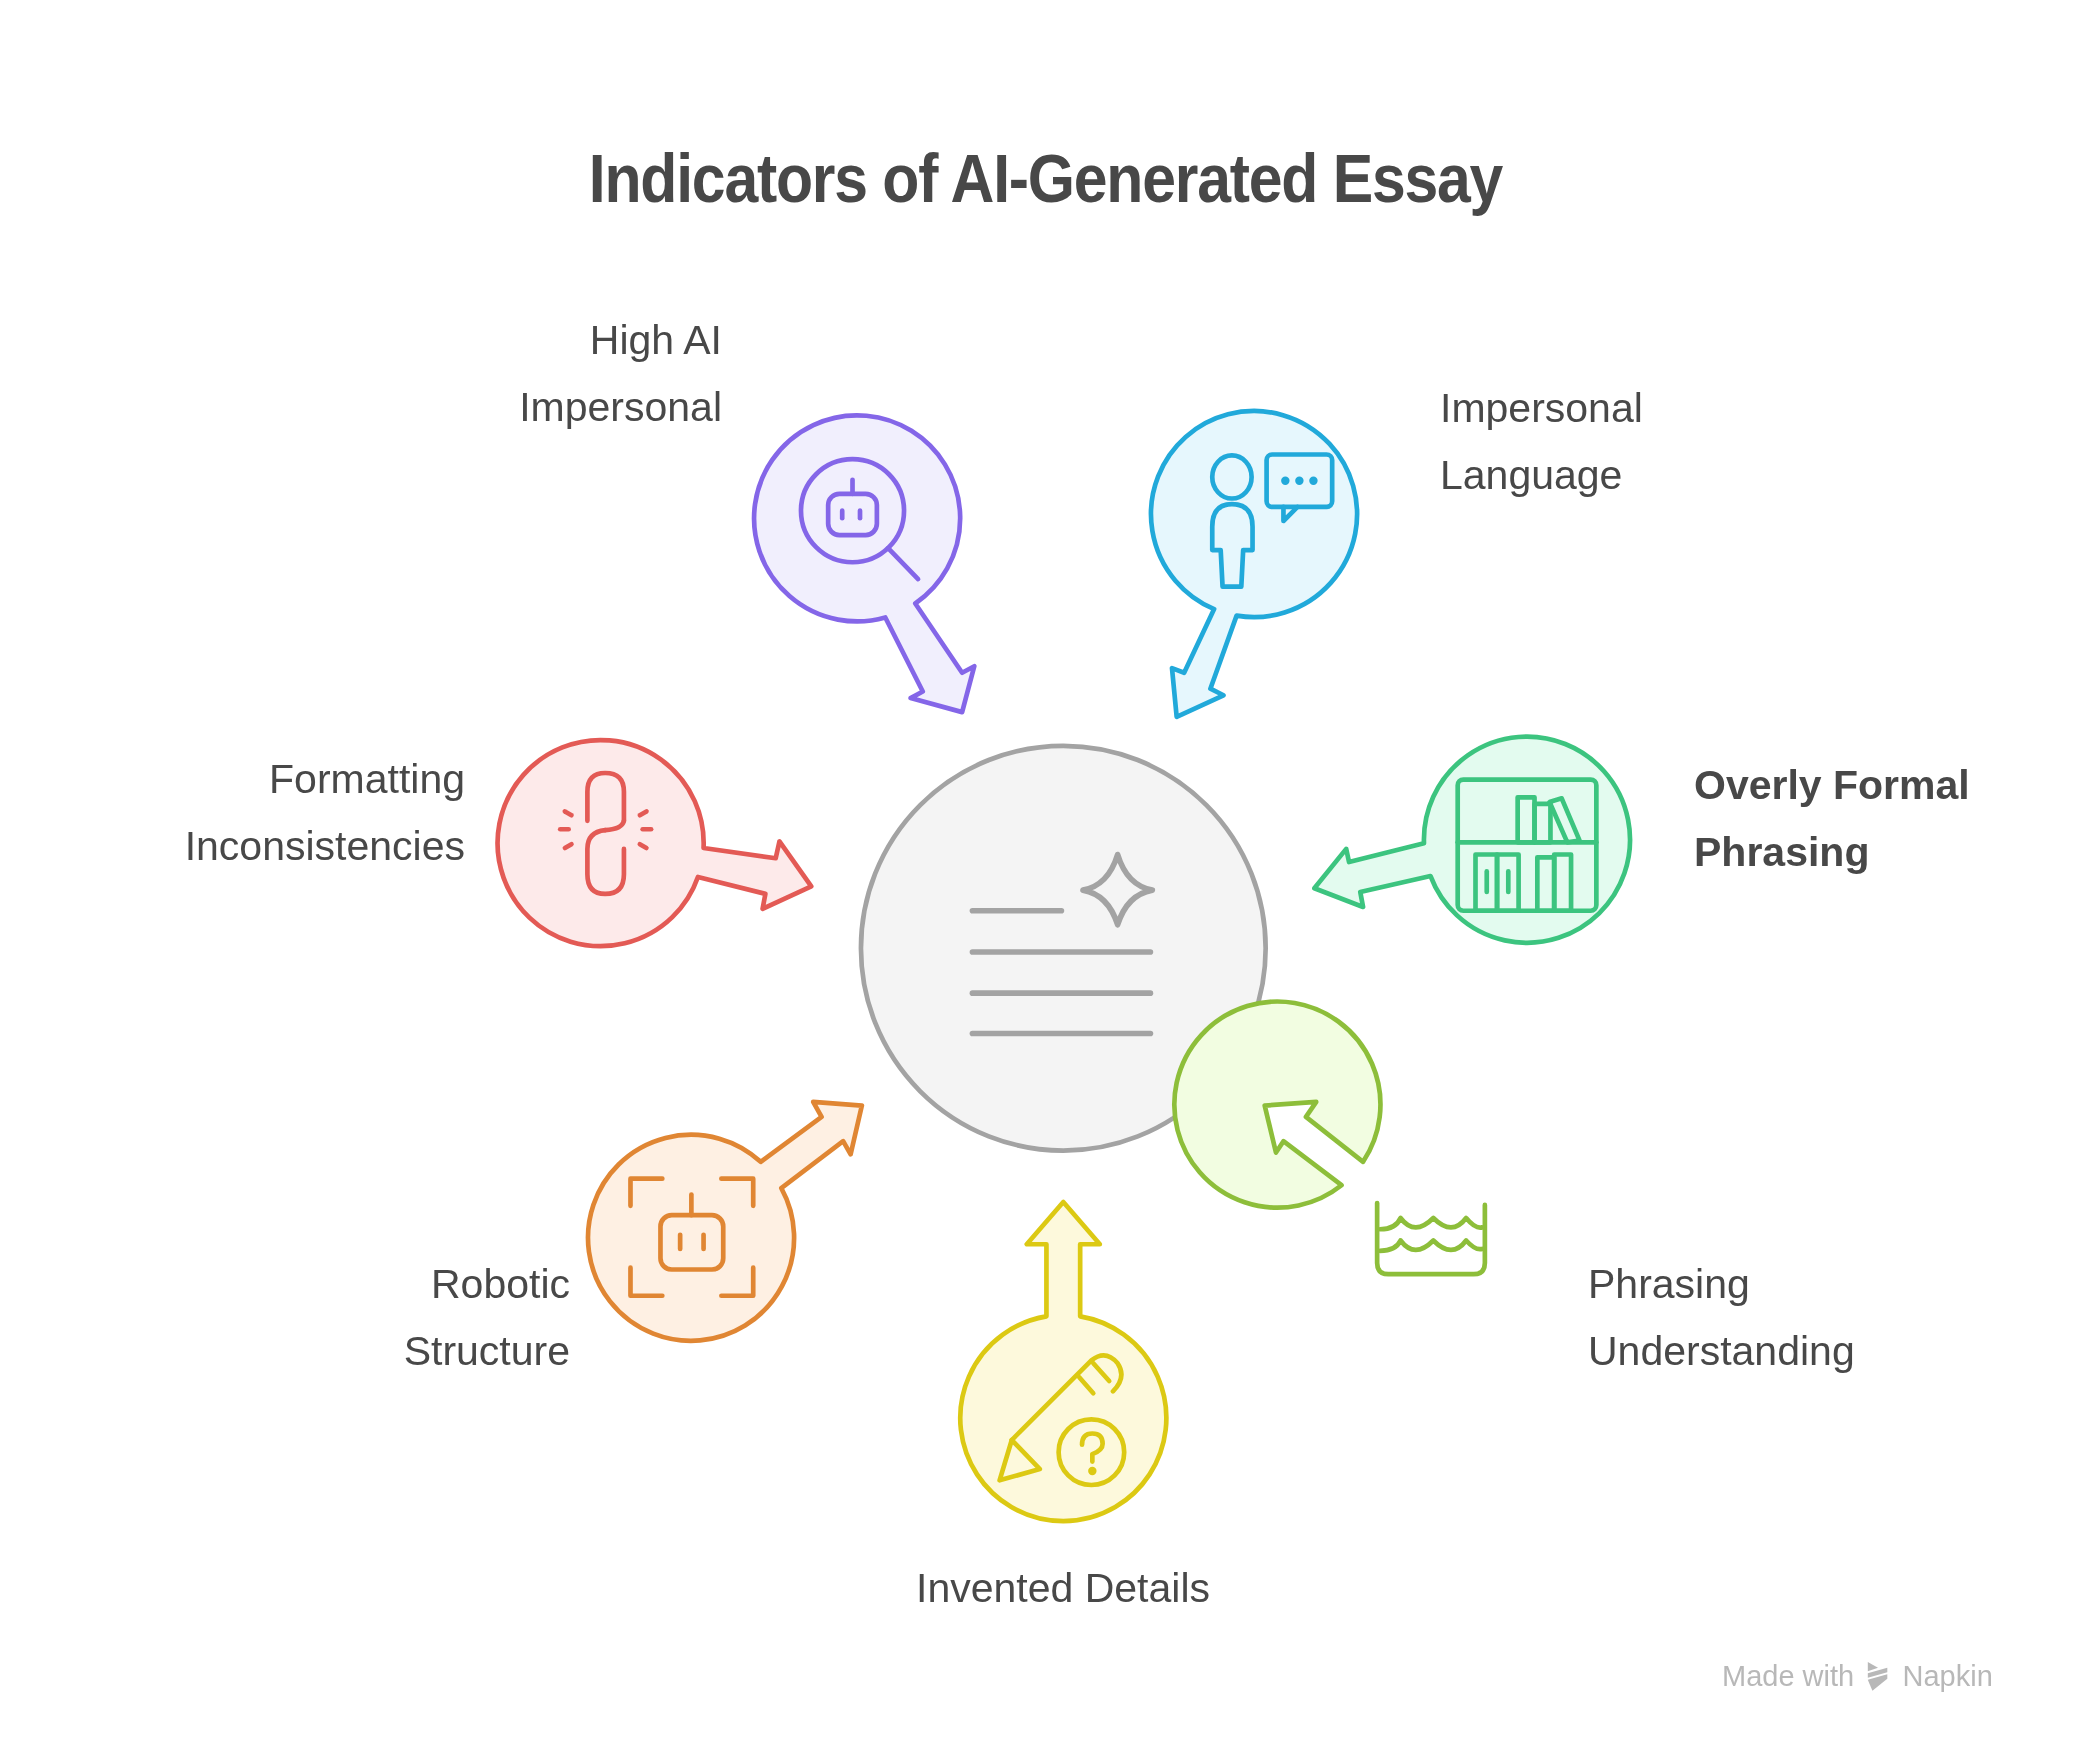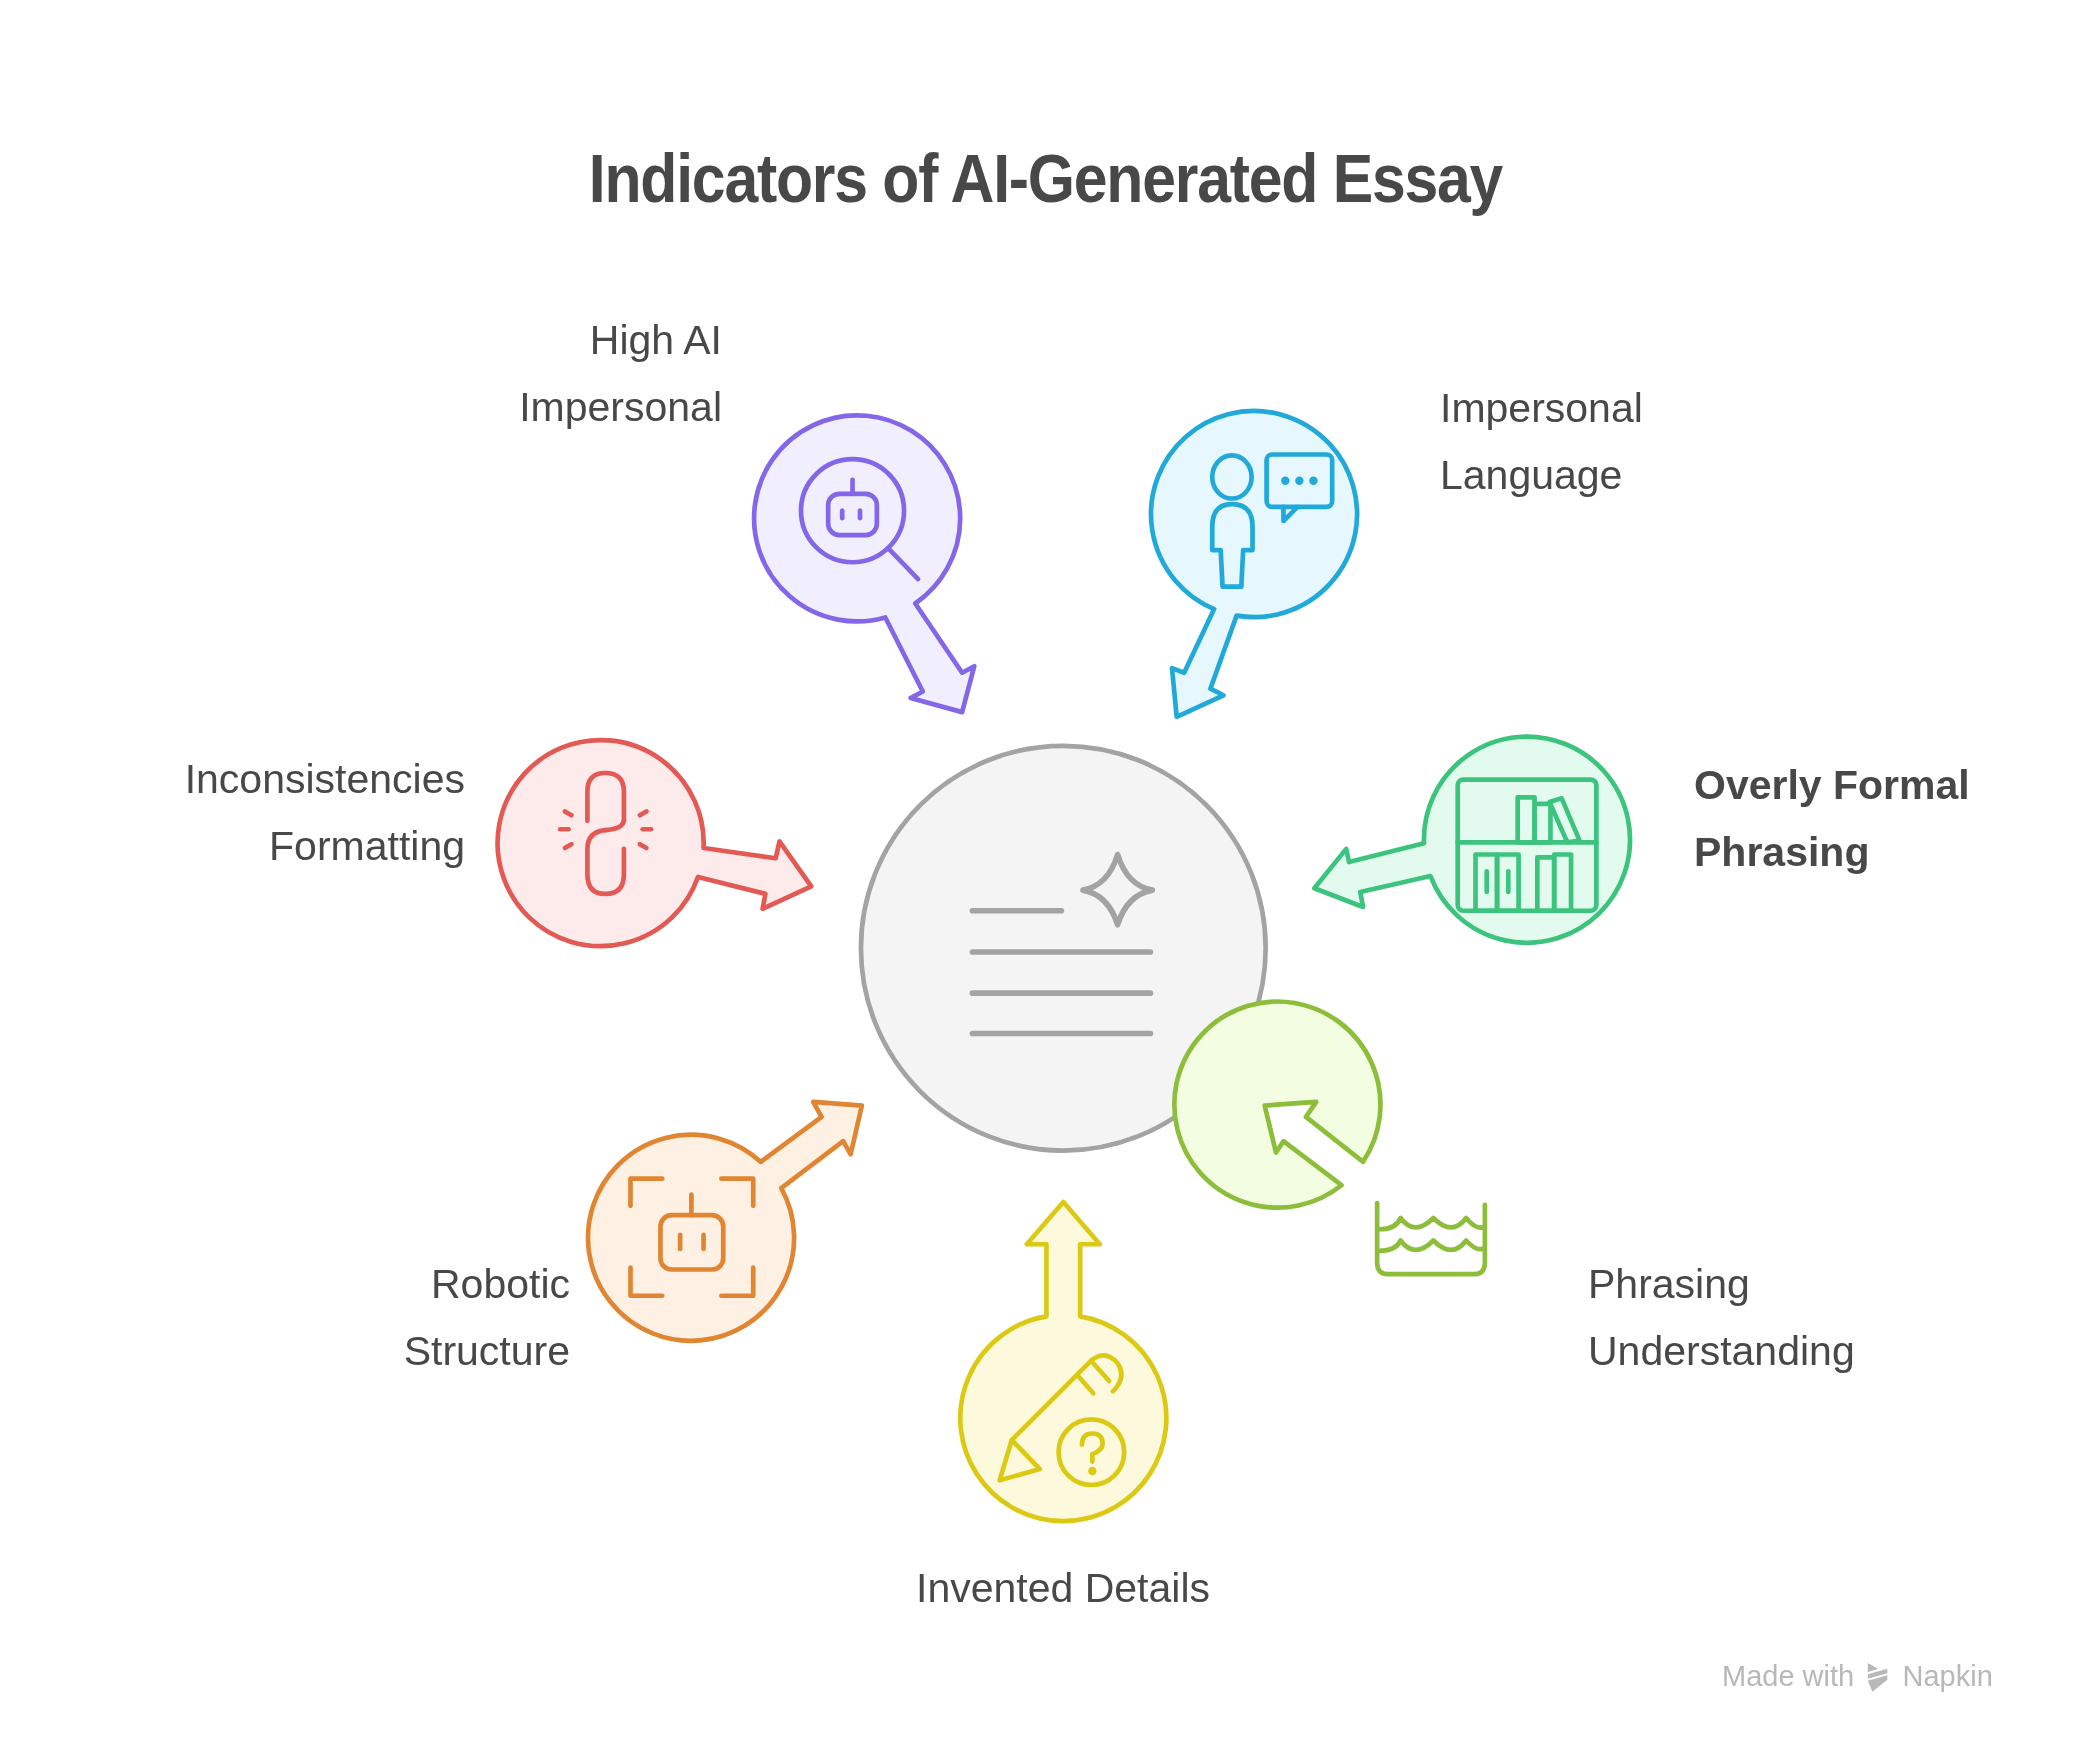--- a/index.html
+++ b/index.html
@@ -9,21 +9,21 @@
            font-family: "Liberation Sans", sans-serif; font-weight: 700; font-size: 69px;
            letter-spacing: -1.4px; color: #484848; transform: scaleX(0.88); transform-origin: center; }
   svg.diagram { position: absolute; left: 0; top: 0; }
   .label { position: absolute; font-family: "Liberation Sans", "DejaVu Sans", sans-serif;
            font-size: 41px; line-height: 67px; color: #484848; white-space: nowrap; }
   .label span { display: block; }
   .right-align { text-align: right; }
   .left-align { text-align: left; margin-left: 28px; }
   .center-align { text-align: center; }
   .watermark { position: absolute; left: 1722px; top: 1660px; font-size: 29px; color: #b8b8b8;
-               font-family: "Liberation Sans", sans-serif; display: flex; align-items: flex-end; gap: 11.2px; }
+               font-family: "Liberation Sans", sans-serif; display: flex; align-items: flex-start; gap: 11.2px; }
   .watermark svg { display: block; }
 </style>
 </head>
 <body>
 
 <div class="title">Indicators of AI-Generated Essay</div>
 
 <svg class="diagram" width="2091" height="1754" viewBox="0 0 2232 1872">
 
   <g>
@@ -154,22 +154,22 @@
 <div class="label center-align" style="left: 829px; width: 468px; top: 1555px;">
   <span>Invented Details</span>
 </div>
 
 <div class="label right-align" style="right: 1521px; top: 1251px;">
   <span>Robotic</span>
   <span>Structure</span>
 </div>
 
 <div class="label right-align" style="right: 1626px; top: 746px;">
+  <span>Formatting</span>
   <span>Inconsistencies</span>
-  <span>Formatting</span>
 </div>
 
 <div class="watermark">
   <span>Made with</span>
   <svg width="26" height="32" viewBox="0 0 28 34">
     <path d="M3 2 L14 8 L3 12 Z" fill="#b8b8b8"></path>
     <path d="M3 14 L24 8 L24 13 L3 19 Z" fill="#b8b8b8"></path>
     <path d="M3 21 L24 15 L24 20 L8 33 Z" fill="#b8b8b8"></path>
   </svg>
   <span>Napkin</span>

